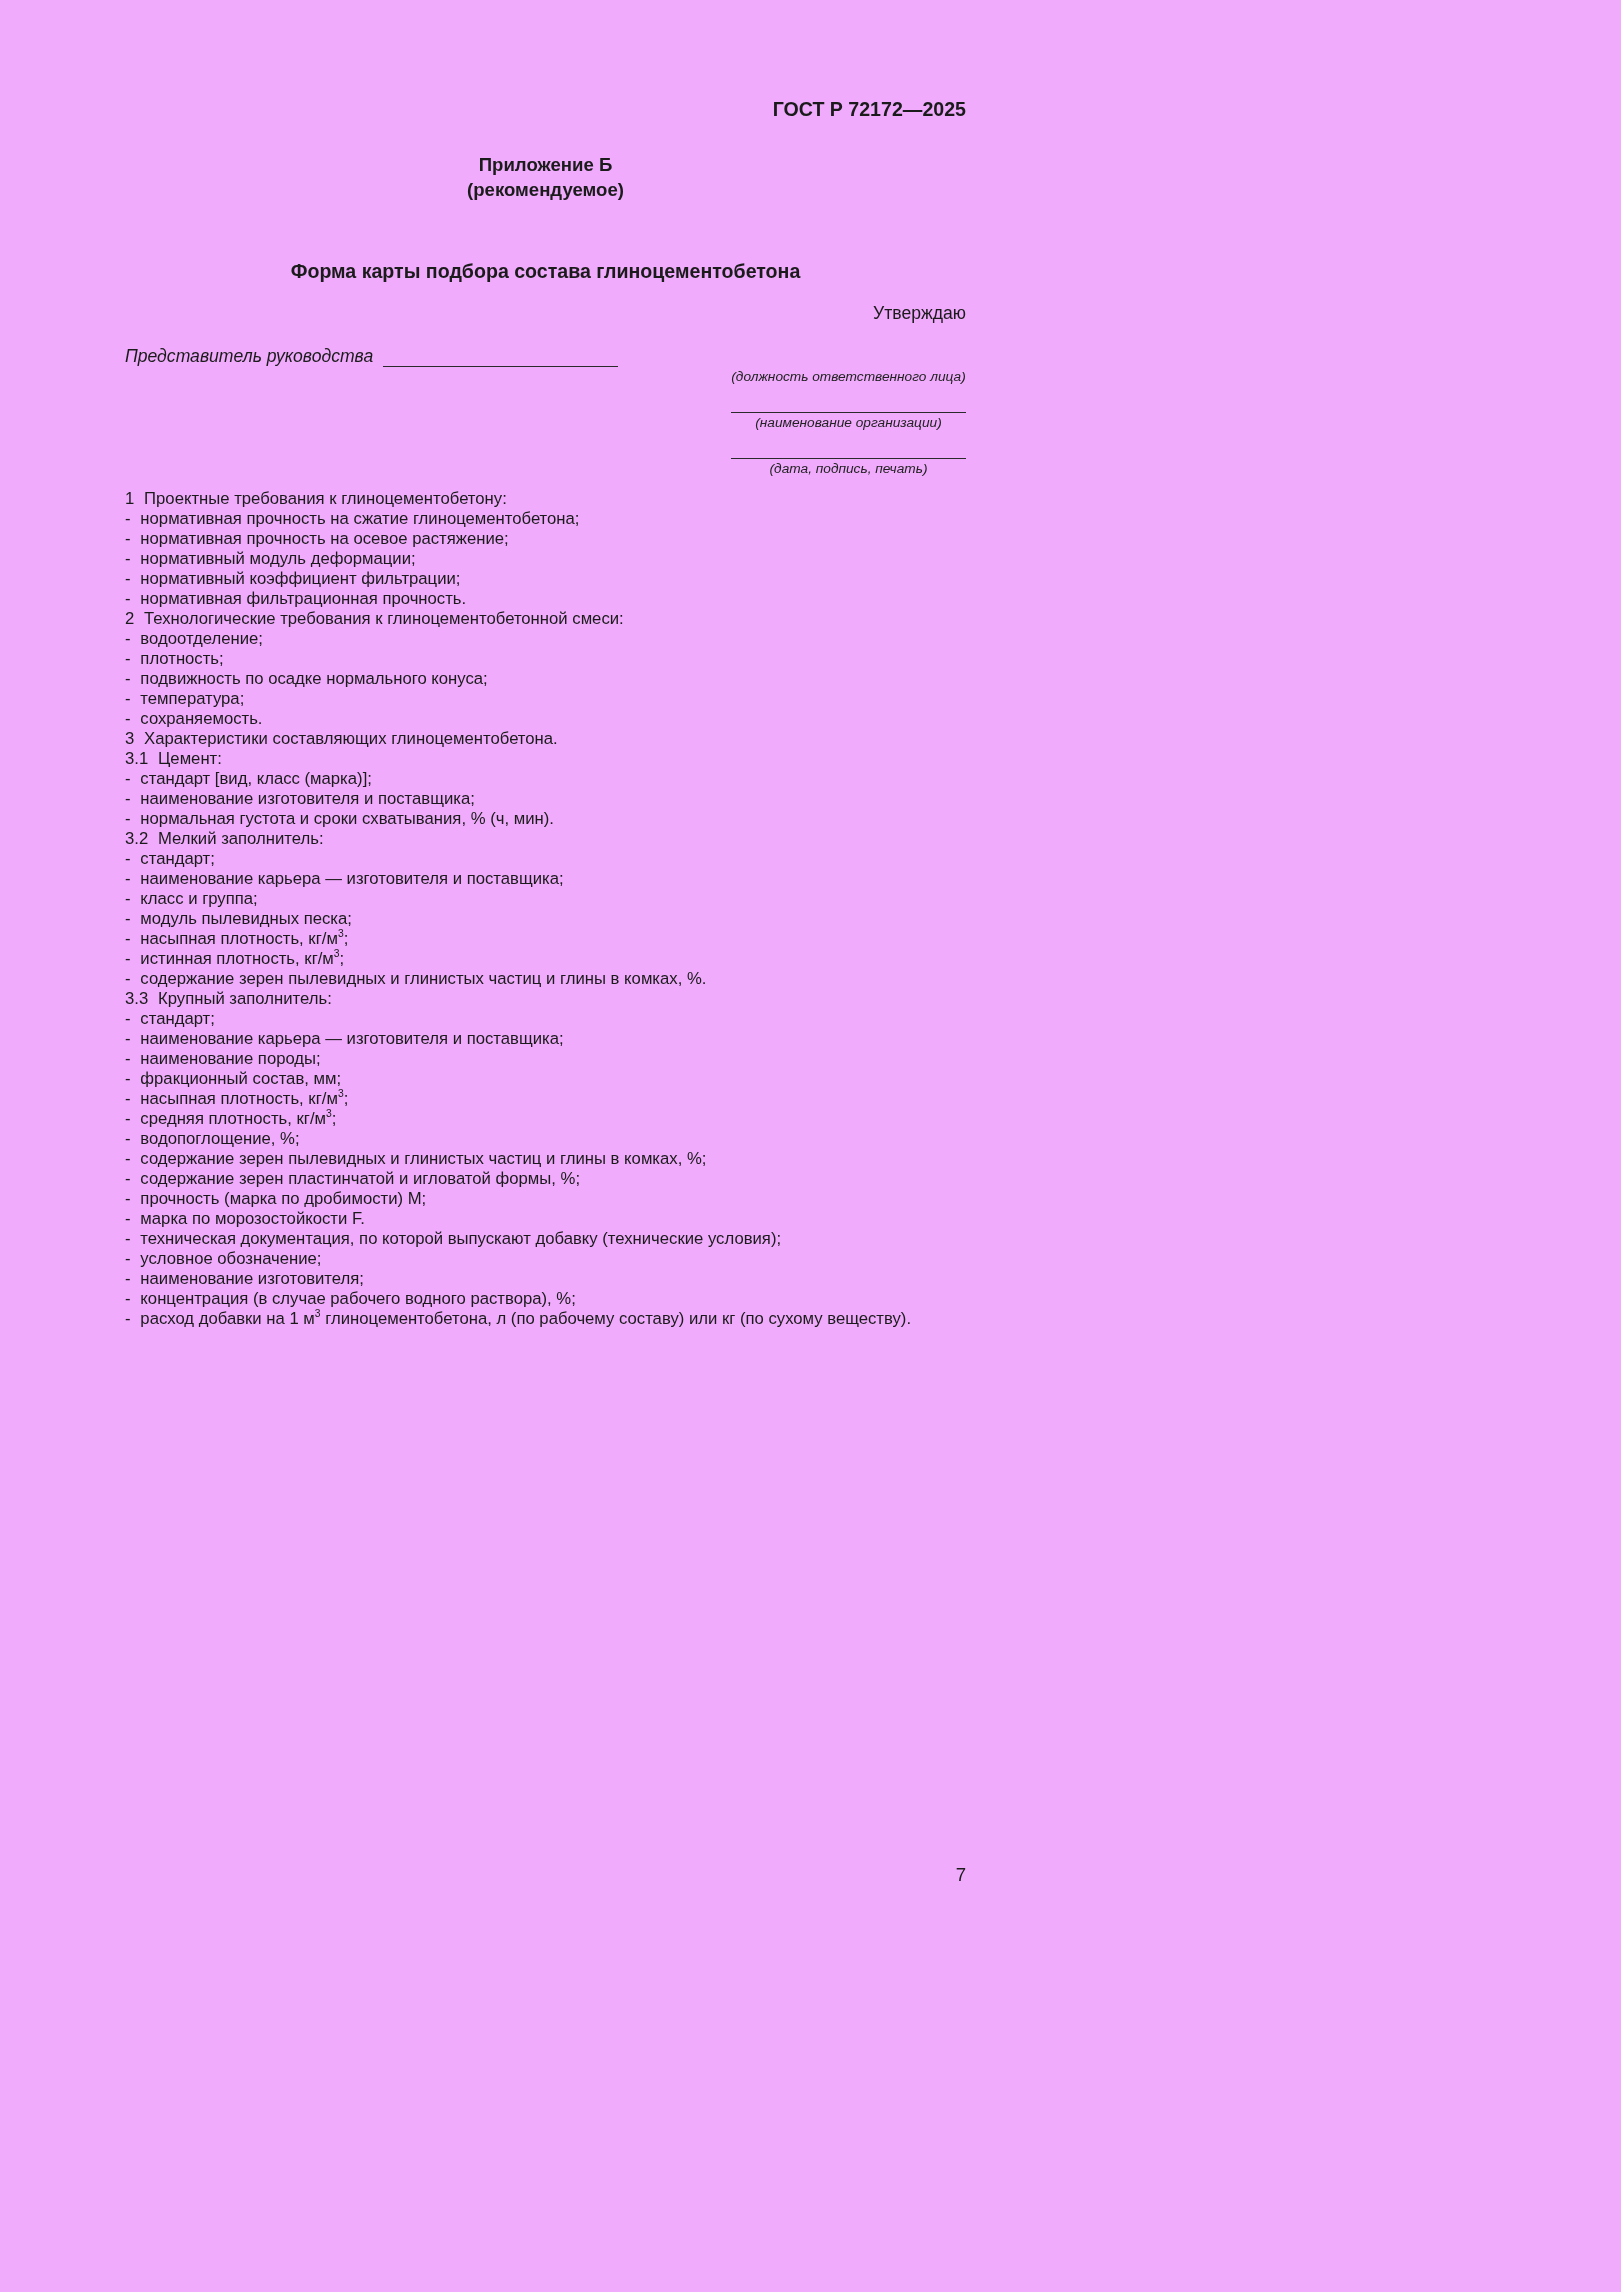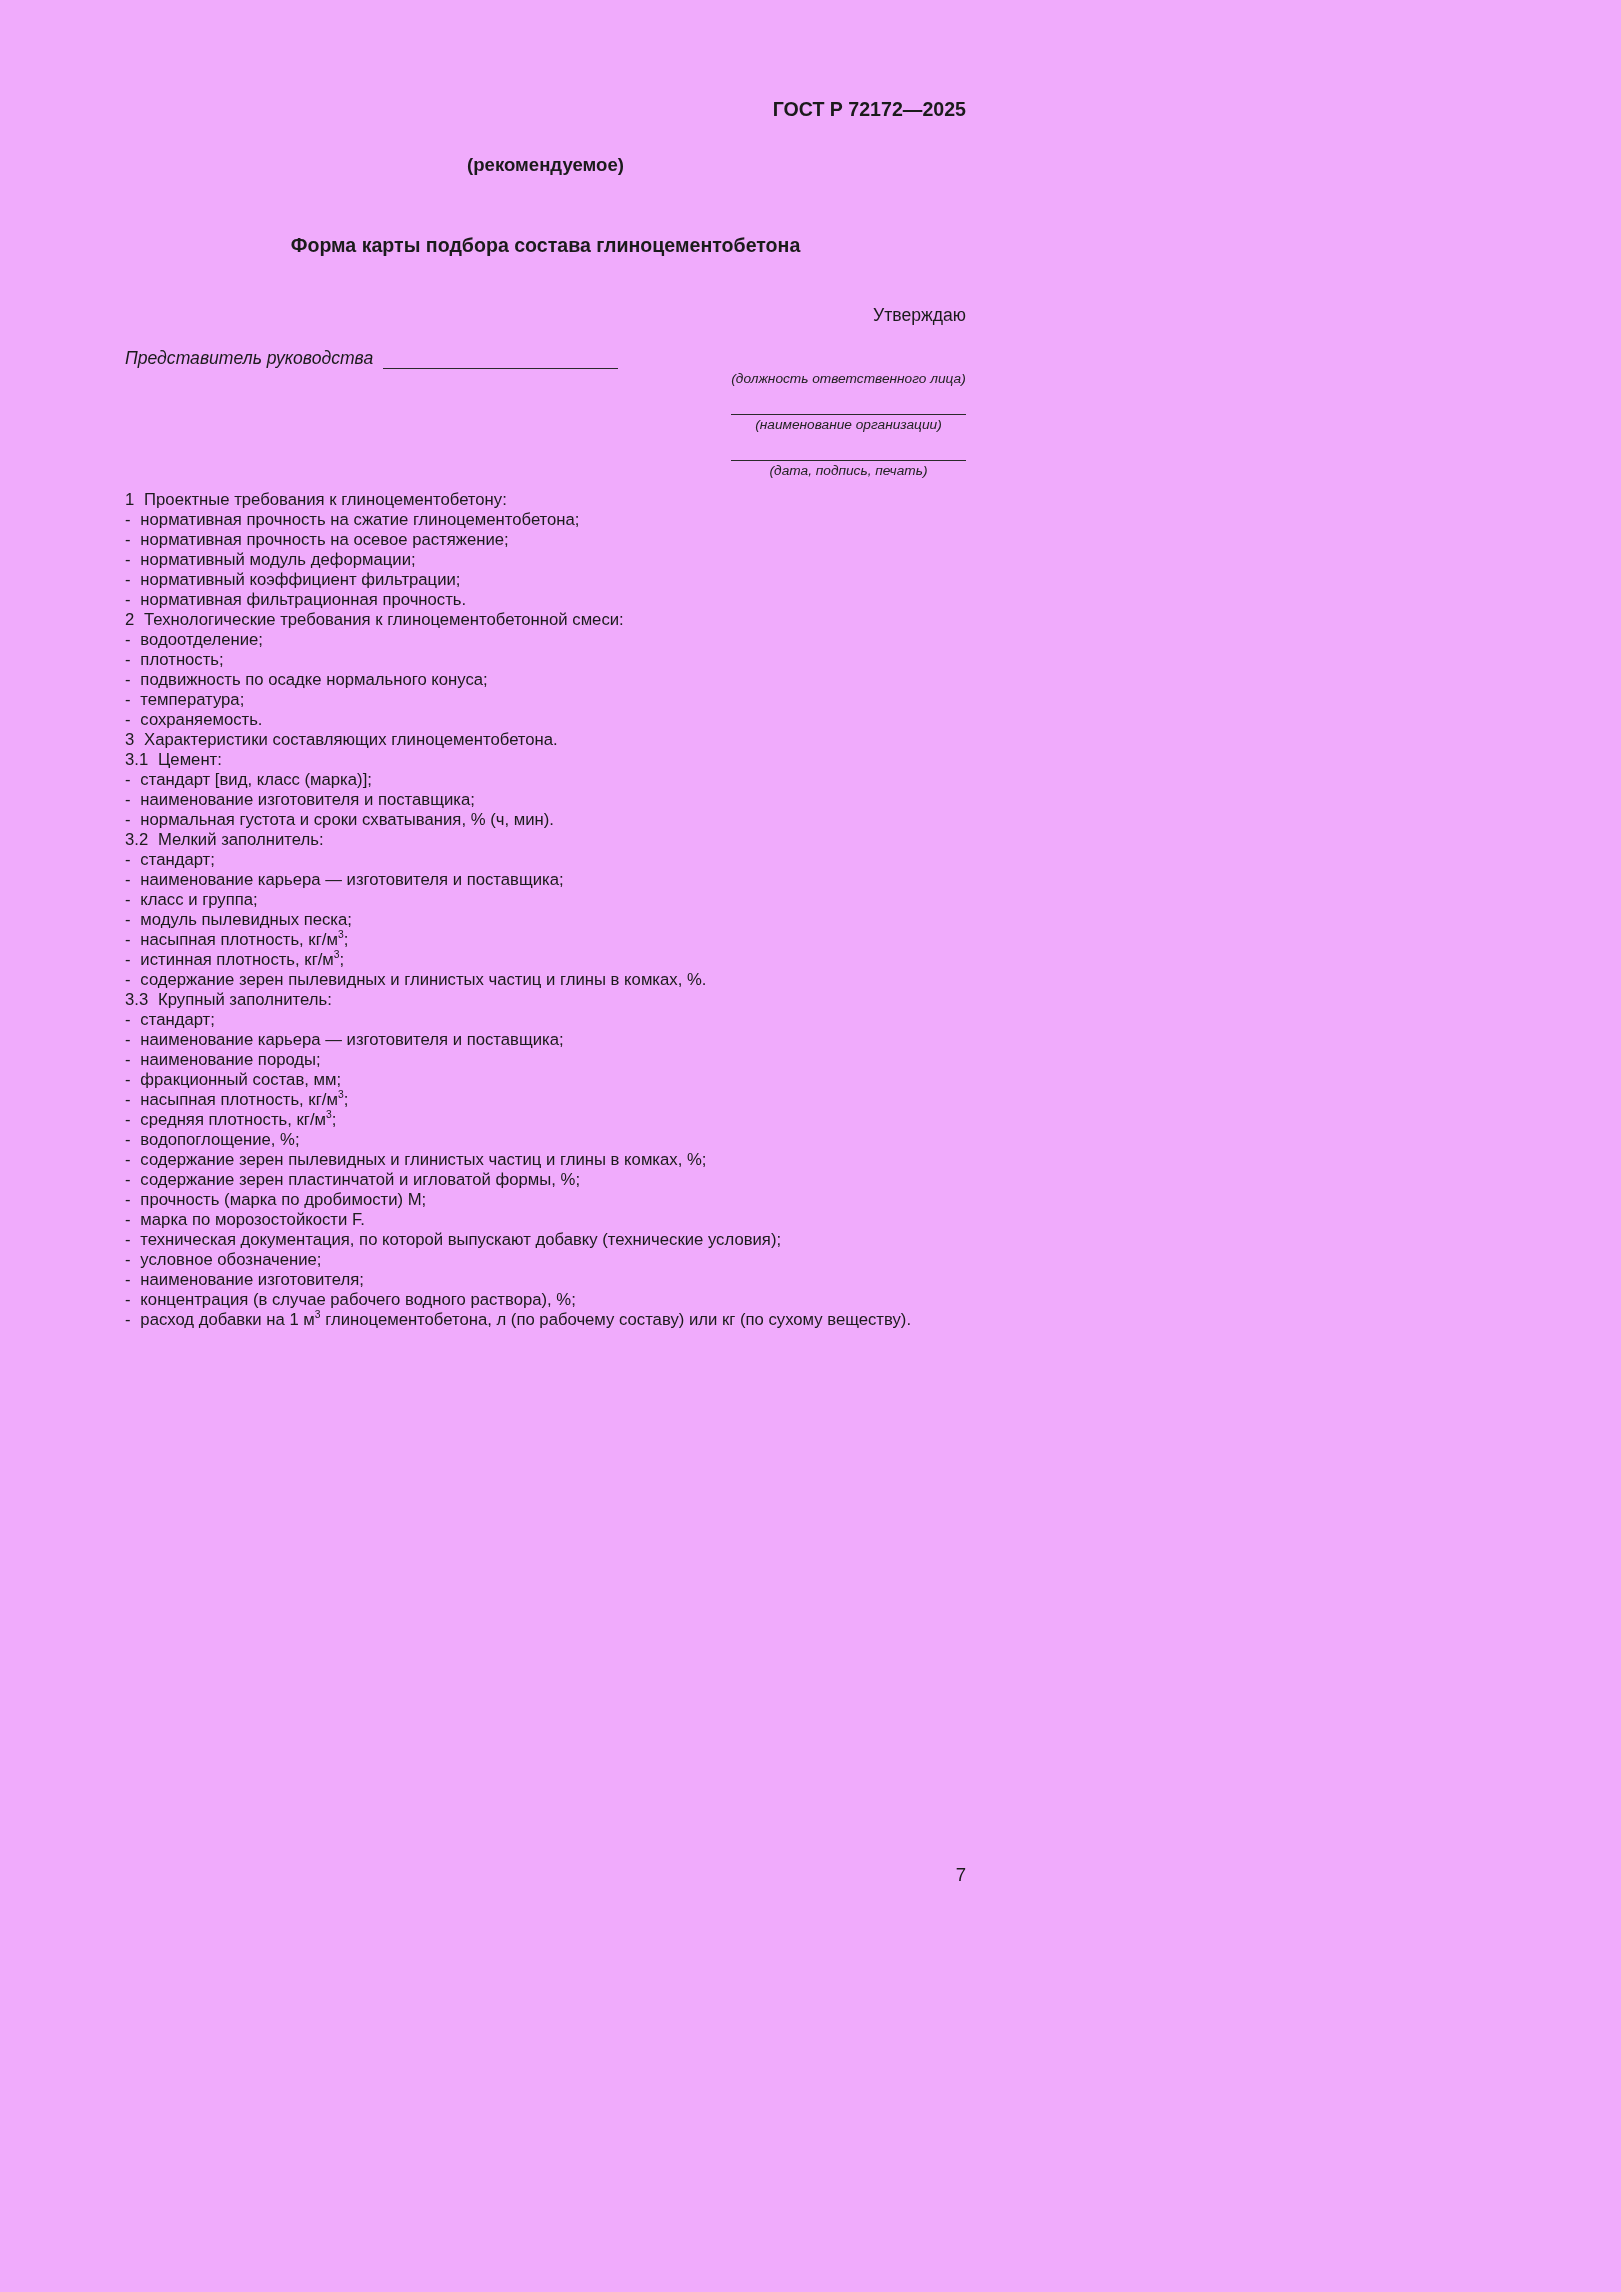--- a/index.html
+++ b/index.html
@@ -34,21 +34,21 @@
     line-height: 25.5px;
   }
   .form-title {
     margin-top: 57px;
     text-align: center;
     font-weight: 700;
     font-size: 19.6px;
     line-height: 23.5px;
   }
   .approve {
-    margin-top: 47px;
+    margin-top: 20px;
     text-align: right;
     font-size: 17.6px;
     line-height: 21.6px;
   }
   .rep-row {
     margin-top: 21.6px;
     display: flex;
     justify-content: flex-start;
     align-items: flex-end;
     gap: 9.8px;
@@ -100,20 +100,21 @@
 </style>
 </head>
 <body>
 
 <div class="page">
   <div class="content">
 
     <div class="doc-code">ГОСТ Р 72172—2025</div>
 
     <div class="appendix">
+      <div>Приложение Б</div>
       <div>(рекомендуемое)</div>
     </div>
 
     <div class="form-title">Форма карты подбора состава глиноцементобетона</div>
 
     <div class="approve">Утверждаю</div>
 
     <div class="rep-row">
       <span class="rep-label">Представитель руководства</span>
       <span class="blank-line"></span>

